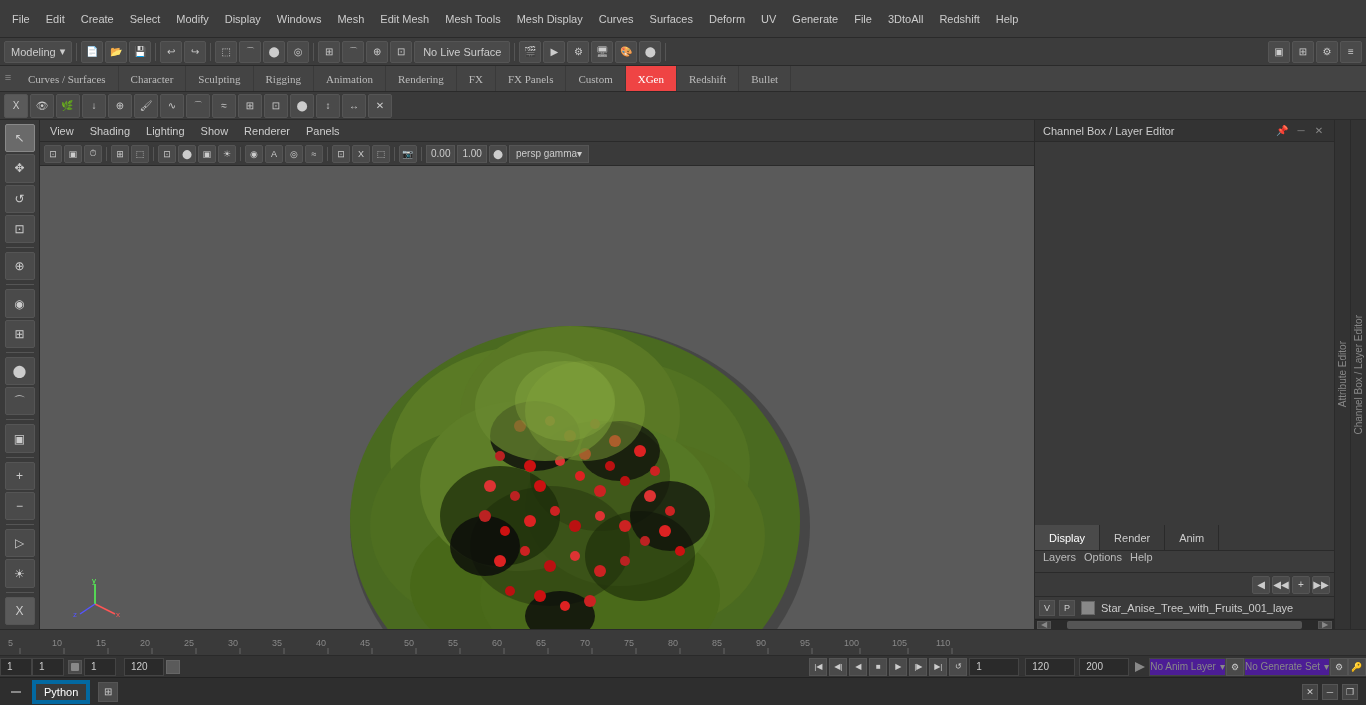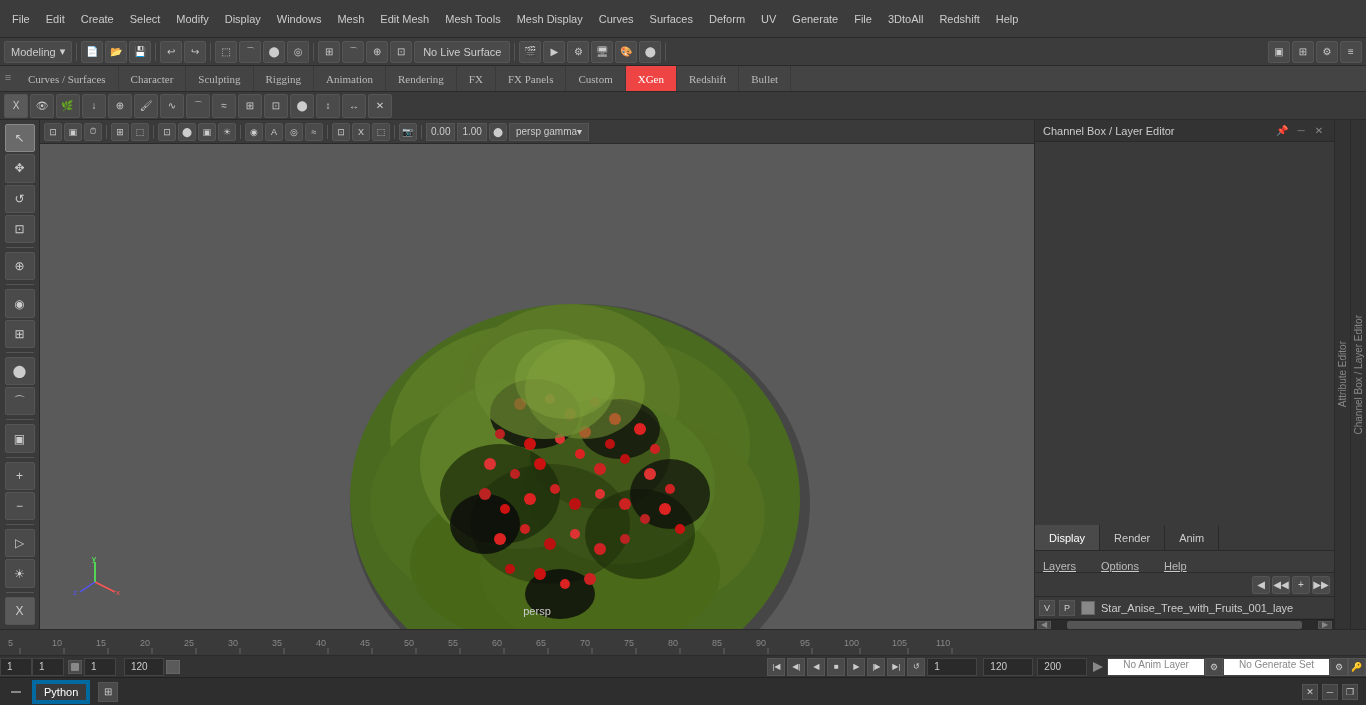--- a/index.html
+++ b/index.html
@@ -267,25 +267,24 @@
       cursor: pointer;
       color: #ccc;
       font-size: 11px;
       border-right: 1px solid #2a2a2a;
     }
     .right-tab.active { background: #4a4a4a; color: #fff; }
     .right-panel-subnav {
       height: 22px;
       background: #3c3c3c;
       display: flex;
-      align-items: flex-end;
+      align-items: flex-start;
       padding: 0 8px;
-      gap: 25px;
+      gap: 8px;
       border-bottom: 1px solid #2a2a2a;
-      text-decoration: underline;
     }
     .right-subnav-item {
       font-size: 11px;
       color: #bbb;
       cursor: pointer;
     }
     .layers-toolbar {
       height: 24px;
       background: #3a3a3a;
       display: flex;
@@ -342,30 +341,29 @@
       background: #2a2a2a;
       border: 1px solid #444;
       padding: 0 6px;
       display: flex;
       align-items: center;
       font-size: 10px;
       color: #ccc;
     }
     .status-dropdown {
       height: 18px;
-      background: #ffffff;
+      background: #4c1d95;
       border: 1px solid #444;
-      padding: 0 15px;
+      padding: 0 0;
       display: flex;
       align-items: center;
       gap: 4px;
       font-size: 10px;
       color: #888;
       cursor: pointer;
-      flex-direction: column;
     }
     .status-icon-btn {
       width: 18px;
       height: 18px;
       background: #4a4a4a;
       border: 1px solid #555;
       display: flex;
       align-items: center;
       justify-content: center;
       cursor: pointer;
@@ -604,20 +602,28 @@
       <div class="left-tool-btn">▷</div>
       <div class="left-tool-btn">☀</div>
       <div class="left-tool-separator"></div>
       <div class="left-tool-btn" style="margin-top: auto; background:#5a5a5a;">X</div>
     </div>
 
     <div class="viewport-and-right">
 
       <div class="viewport">
 
+        <div style="height:22px; background:#3a3a3a; display:flex; align-items:center; padding:0 6px; gap:8px; border-bottom:1px solid #2a2a2a;">
+          <span class="menu-item" style="padding:0 4px;">View</span>
+          <span class="menu-item" style="padding:0 4px;">Shading</span>
+          <span class="menu-item" style="padding:0 4px;">Lighting</span>
+          <span class="menu-item" style="padding:0 4px;">Show</span>
+          <span class="menu-item" style="padding:0 4px;">Renderer</span>
+          <span class="menu-item" style="padding:0 4px;">Panels</span>
+        </div>
 
         <div class="viewport-toolbar">
           <div class="vp-btn">⊡</div>
           <div class="vp-btn">▣</div>
           <div class="vp-btn">⏱</div>
           <div class="vp-separator"></div>
           <div class="vp-btn">⊞</div>
           <div class="vp-btn">⬚</div>
           <div class="vp-separator"></div>
           <div class="vp-btn">⊡</div>

